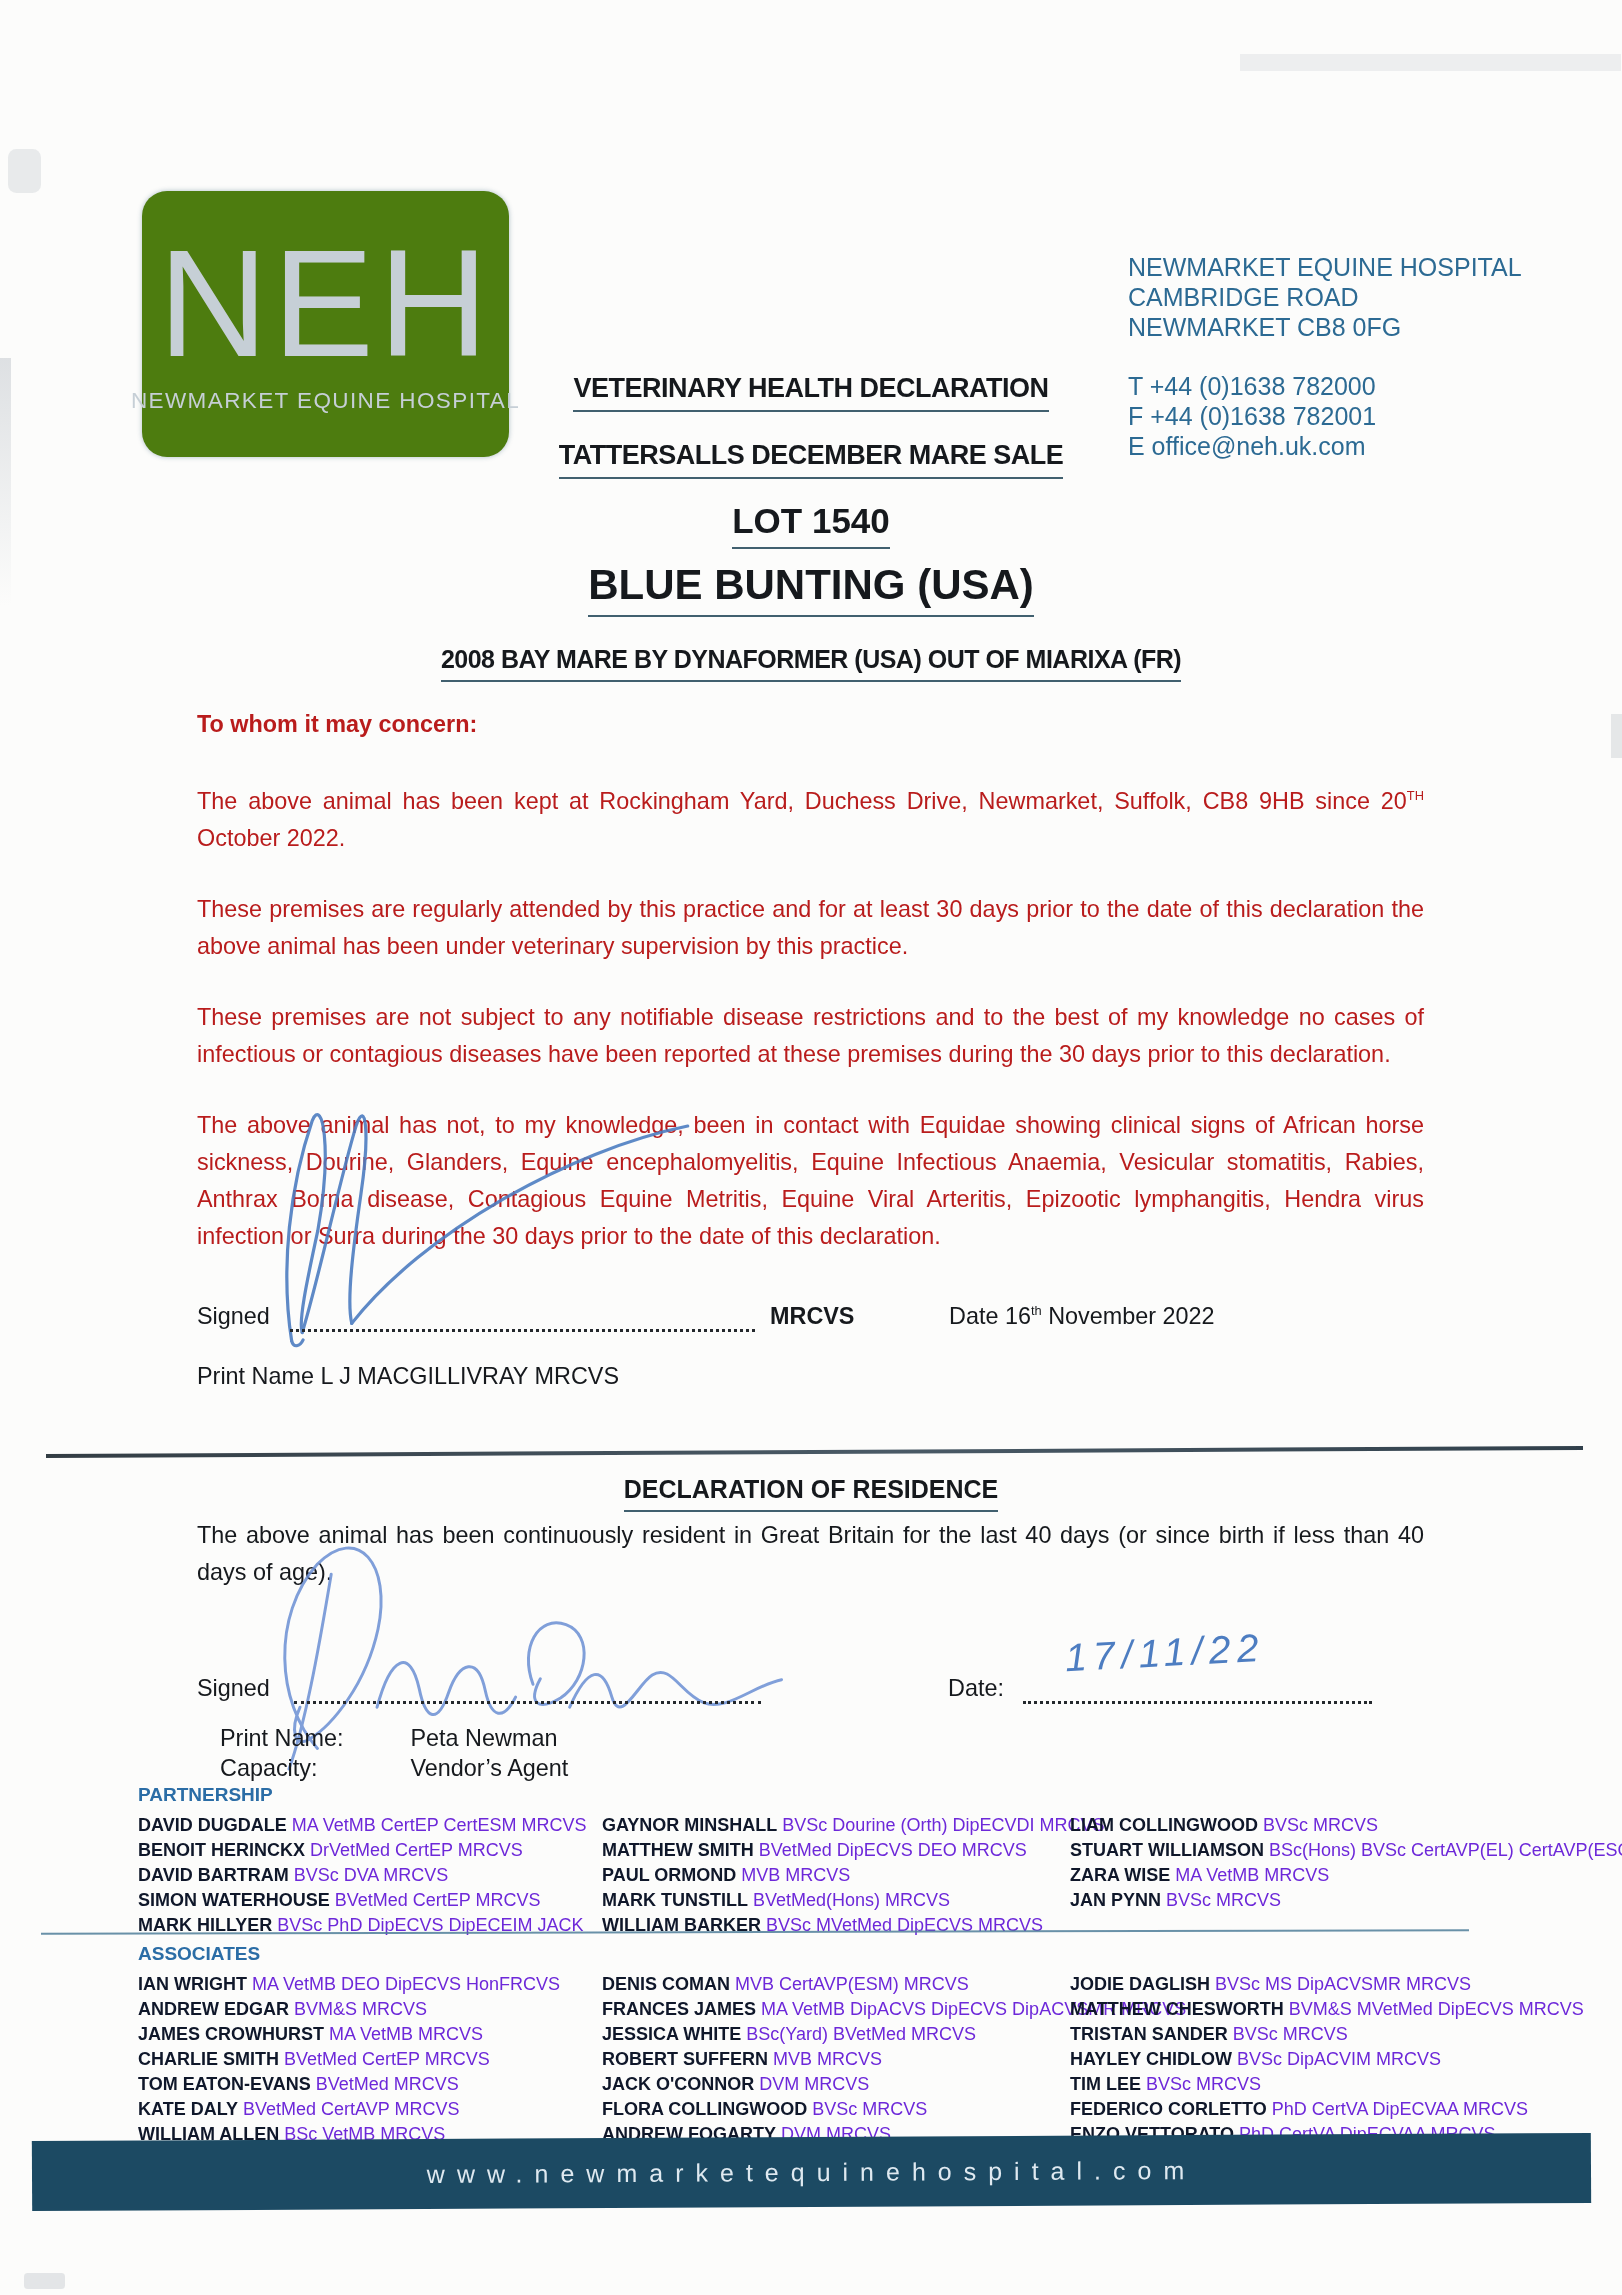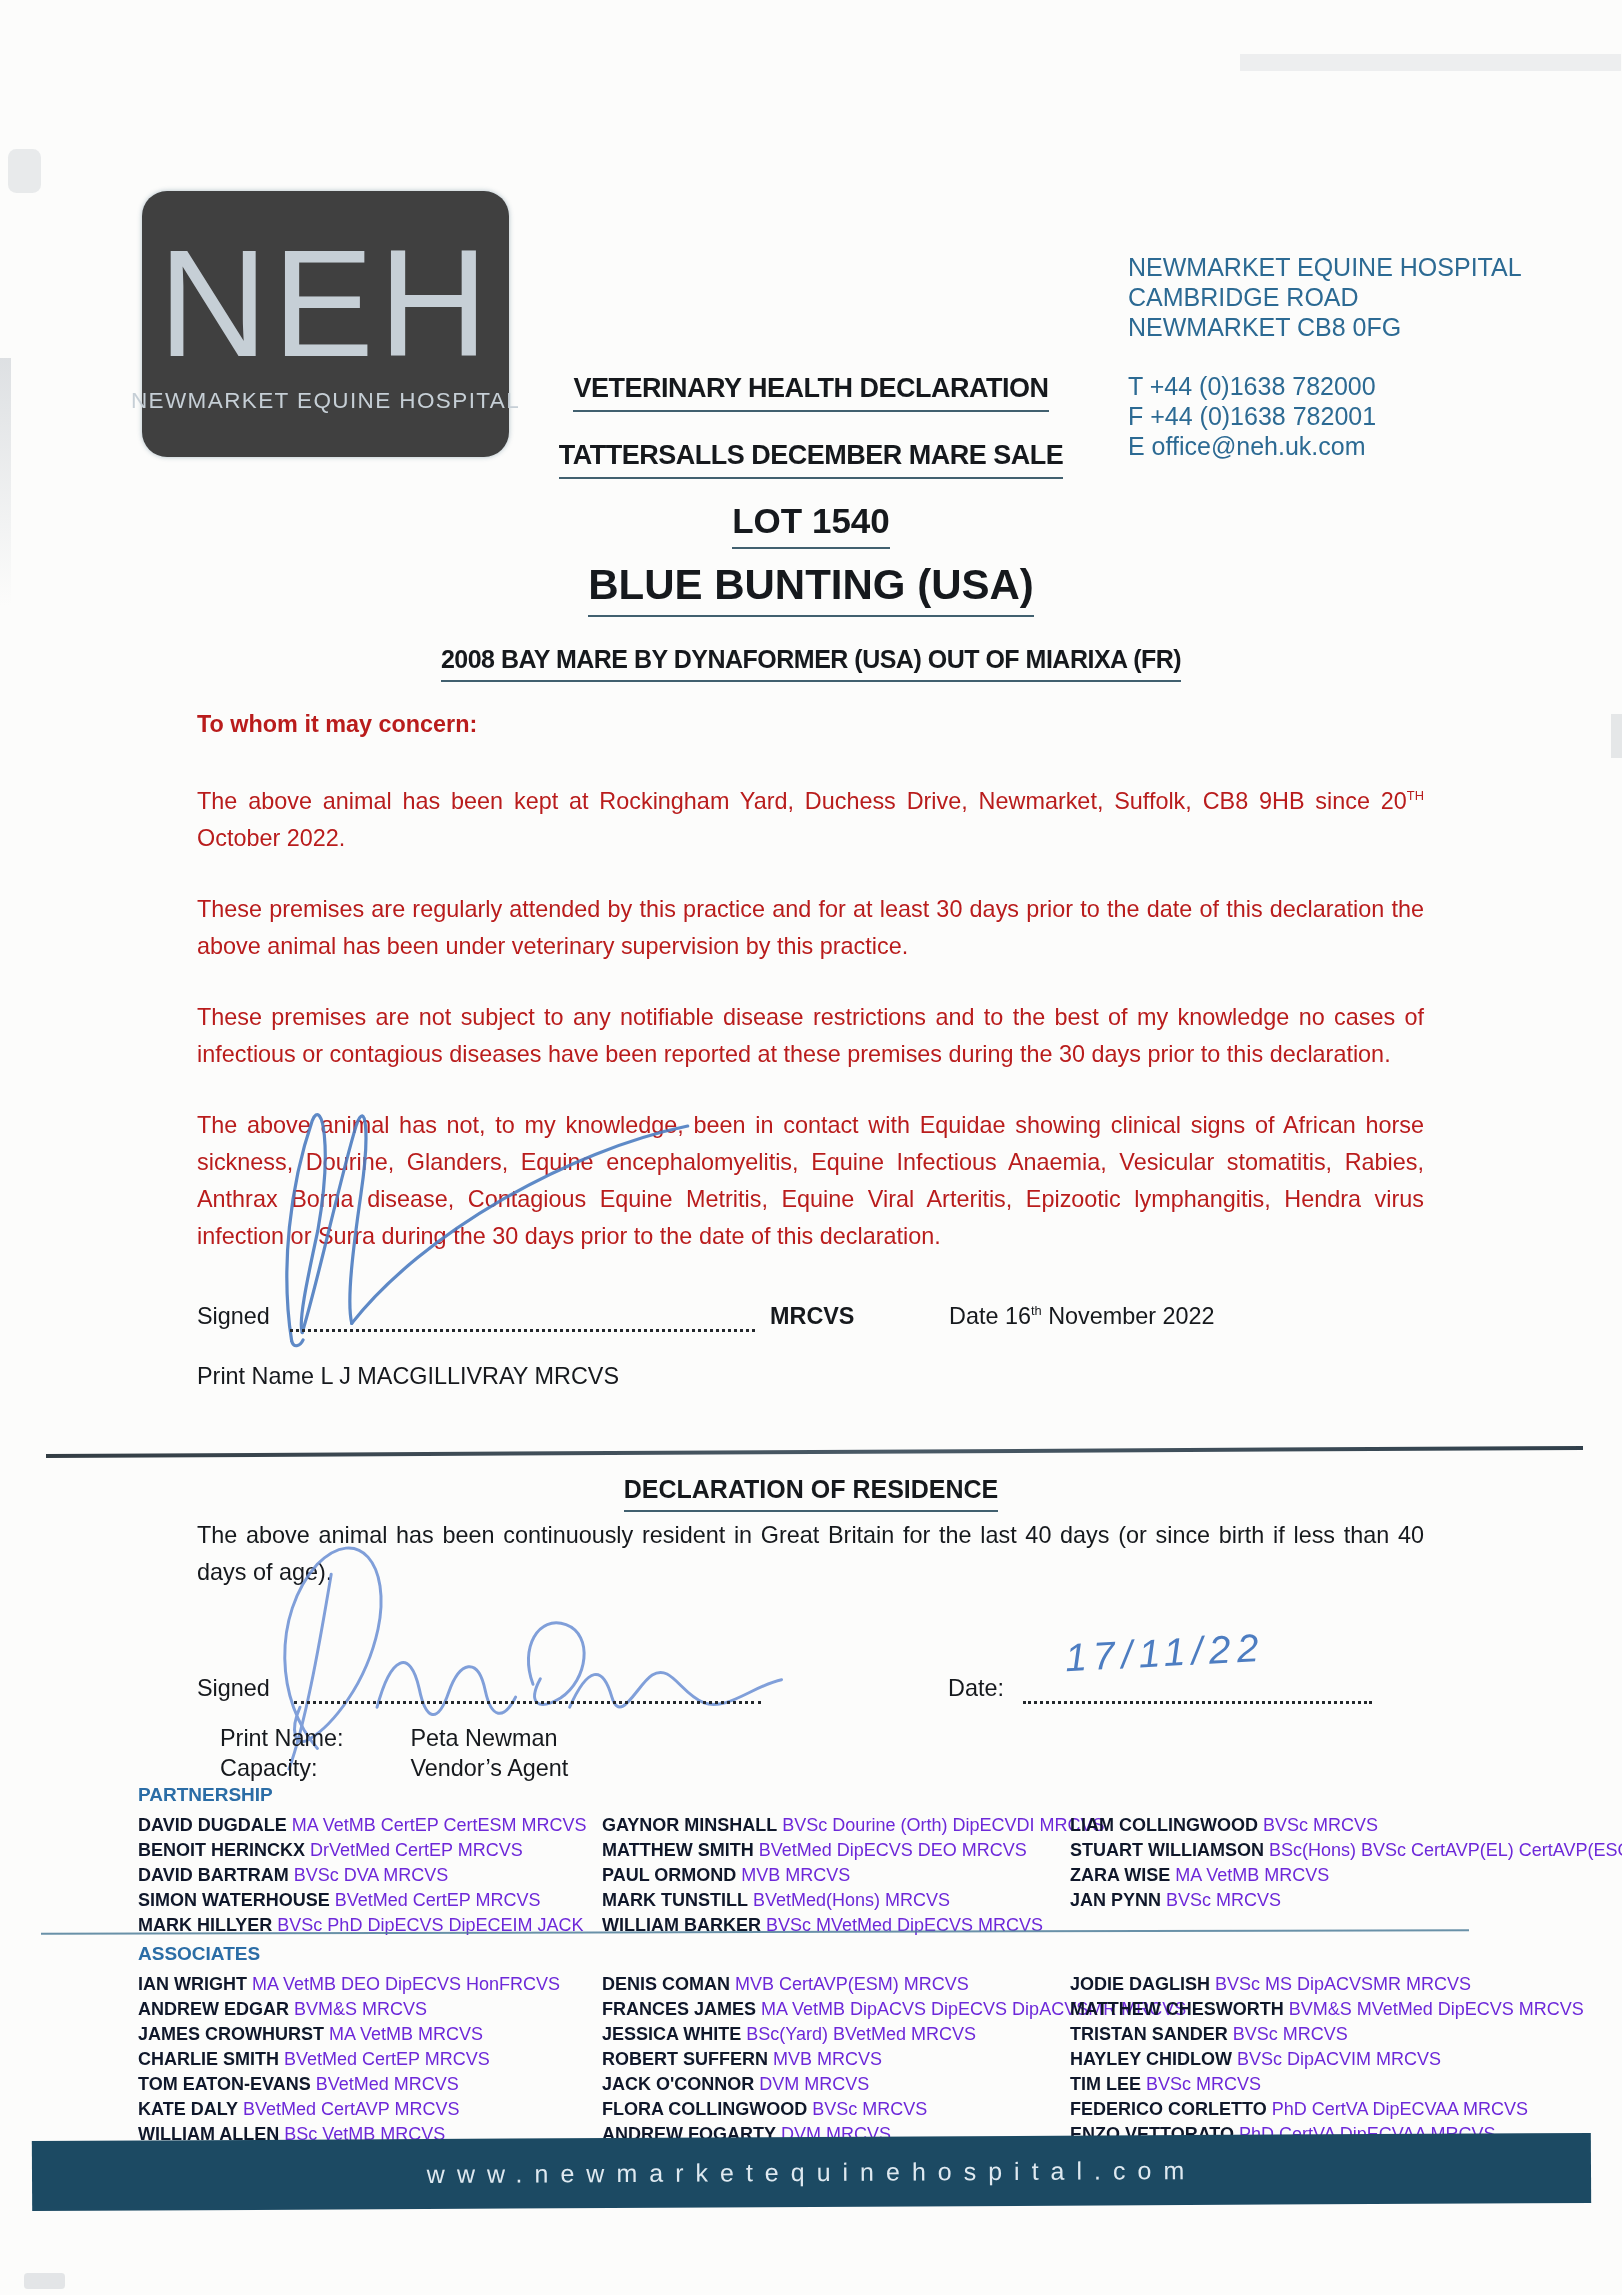--- a/index.html
+++ b/index.html
@@ -13,21 +13,21 @@
   .smudge{position:absolute;pointer-events:none;}
   .sm-a{left:8.3px;top:149px;width:33px;height:44px;background:#c9ced3;opacity:.38;border-radius:8.3px;}
   .sm-b{left:0;top:358px;width:11px;height:248px;background:linear-gradient(#b8bec5,rgba(184,190,197,0));opacity:.45;}
   .sm-c{left:1240px;top:54px;width:381px;height:17.4px;background:#c9ced3;opacity:.30;}
   .sm-d{left:1611px;top:714px;width:12.4px;height:44px;background:#c2c8cd;opacity:.4;}
   .sm-e{left:24px;top:2273px;width:41px;height:15.6px;background:#c5cacf;opacity:.45;border-radius:3.7px;}
 
   
   .logo{
     position:absolute;left:142px;top:191px;width:367px;height:266px;
-    background:#404040;border-radius:25px;
+    background:#4d7c0f;border-radius:25px;
     display:flex;flex-direction:column;align-items:center;justify-content:center;
     box-shadow:0 0 5.5px rgba(28,74,99,.35);
   }
   .logo-acronym{font-size:152px;line-height:138px;font-weight:400;color:#c6cfd6;letter-spacing:4.6px;}
   .logo-name{font-size:22.5px;color:#c6cfd6;letter-spacing:1.4px;margin-top:15.6px;white-space:nowrap;}
 
   
   .contact{position:absolute;left:1128px;top:252px;font-size:25px;line-height:30px;color:#2c6a93;}
   .contact .gap{height:28.5px;}
 

